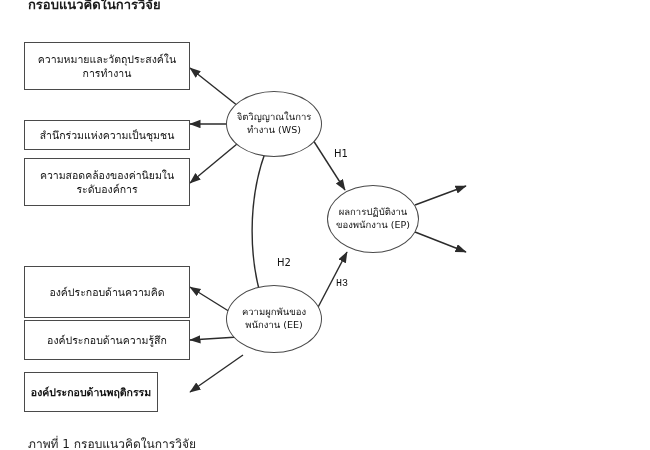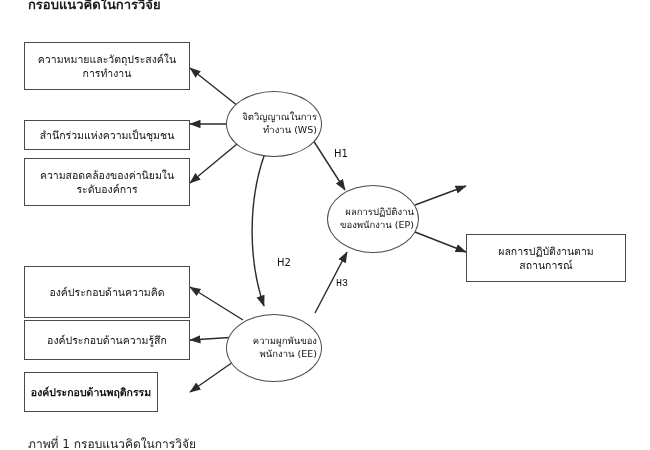--- a/index.html
+++ b/index.html
@@ -51,21 +51,21 @@
   }
   .ellipse {
     position: absolute;
     box-sizing: border-box;
     border: 1px solid #4a4a4a;
     background: #ffffff;
     border-radius: 50%;
     display: flex;
     align-items: center;
     justify-content: center;
-    text-align: right;
+    text-align: center;
     font-size: 9.5px;
     line-height: 1.35;
     color: #111111;
     padding: 4px;
   }
   .hlabel {
     position: absolute;
     font-size: 10px;
     color: #111111;
     white-space: nowrap;
@@ -113,23 +113,22 @@
 
   <div class="box" style="left:24px; top:42px; width:166px; height:48px;">ความหมายและวัตถุประสงค์ในการทำงาน</div>
   <div class="box" style="left:24px; top:120px; width:166px; height:28px;">สำนึกร่วมแห่งความเป็นชุมชน</div>
   <div class="box" style="left:24px; top:158px; width:166px; height:48px;">ความสอดคล้องของค่านิยมในระดับองค์การ</div>
 
   <div class="box" style="left:24px; top:266px; width:166px; height:52px;">องค์ประกอบด้านความคิด</div>
   <div class="box" style="left:24px; top:320px; width:166px; height:40px;">องค์ประกอบด้านความรู้สึก</div>
   <div class="box" style="left:24px; top:372px; width:134px; height:40px;font-weight:bold;">องค์ประกอบด้านพฤติกรรม</div>
 
   <div class="ellipse" style="left:226px; top:91px; width:96px; height:66px;">จิตวิญญาณในการทำงาน (WS)</div>
-  <div class="ellipse" style="left:226px; top:314px; width:96px; height:68px;">ความผูกพันของพนักงาน (EE)</div>
+  <div class="ellipse" style="left:226px; top:285px; width:96px; height:68px;">ความผูกพันของพนักงาน (EE)</div>
   <div class="ellipse" style="left:327px; top:185px; width:92px; height:68px;">ผลการปฏิบัติงานของพนักงาน (EP)</div>
 
-  <div class="box" style="left:466px; top:234px; width:160px; height:48px;">ผลการปฏิบัติงานตามสถานการณ์</div>
 
   <div class="hlabel" style="left:334px; top:148px;">H1</div>
   <div class="hlabel" style="left:277px; top:220px;margin-top:37px;">H2</div>
   <div class="hlabel" style="left:336px; top:278px;font-family:Liberation Mono, monospace;">H3</div>
 
   <div class="caption">ภาพที่ 1 กรอบแนวคิดในการวิจัย</div>
 </div>
 
 </body></html>

